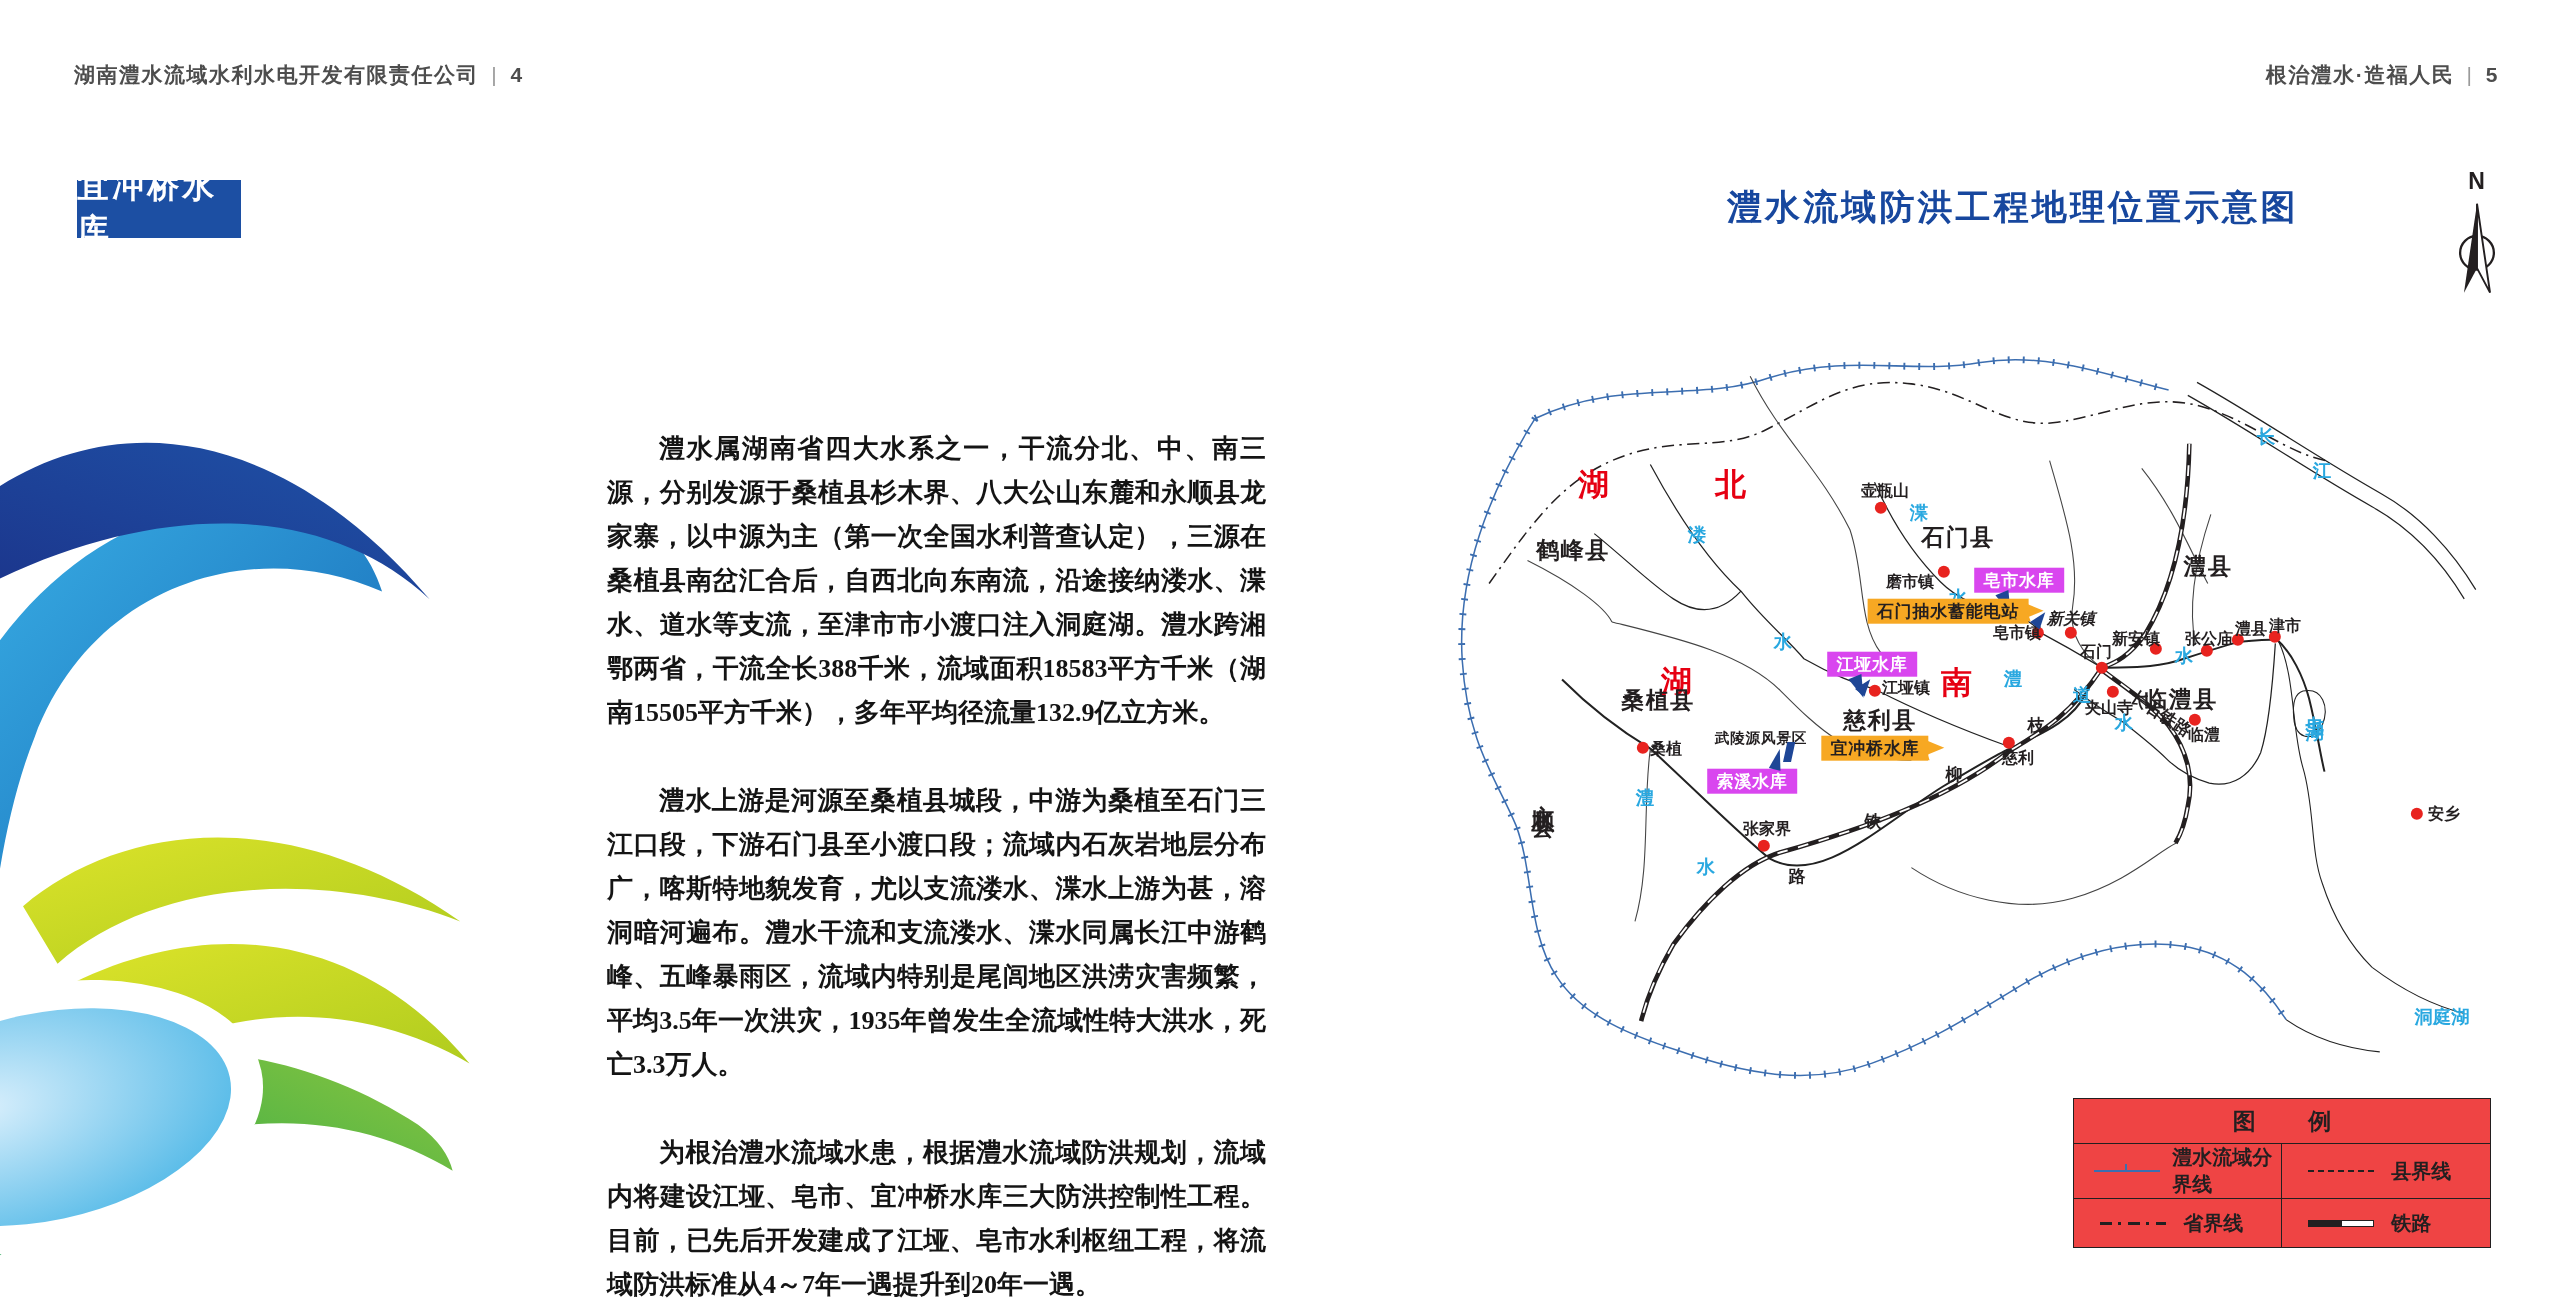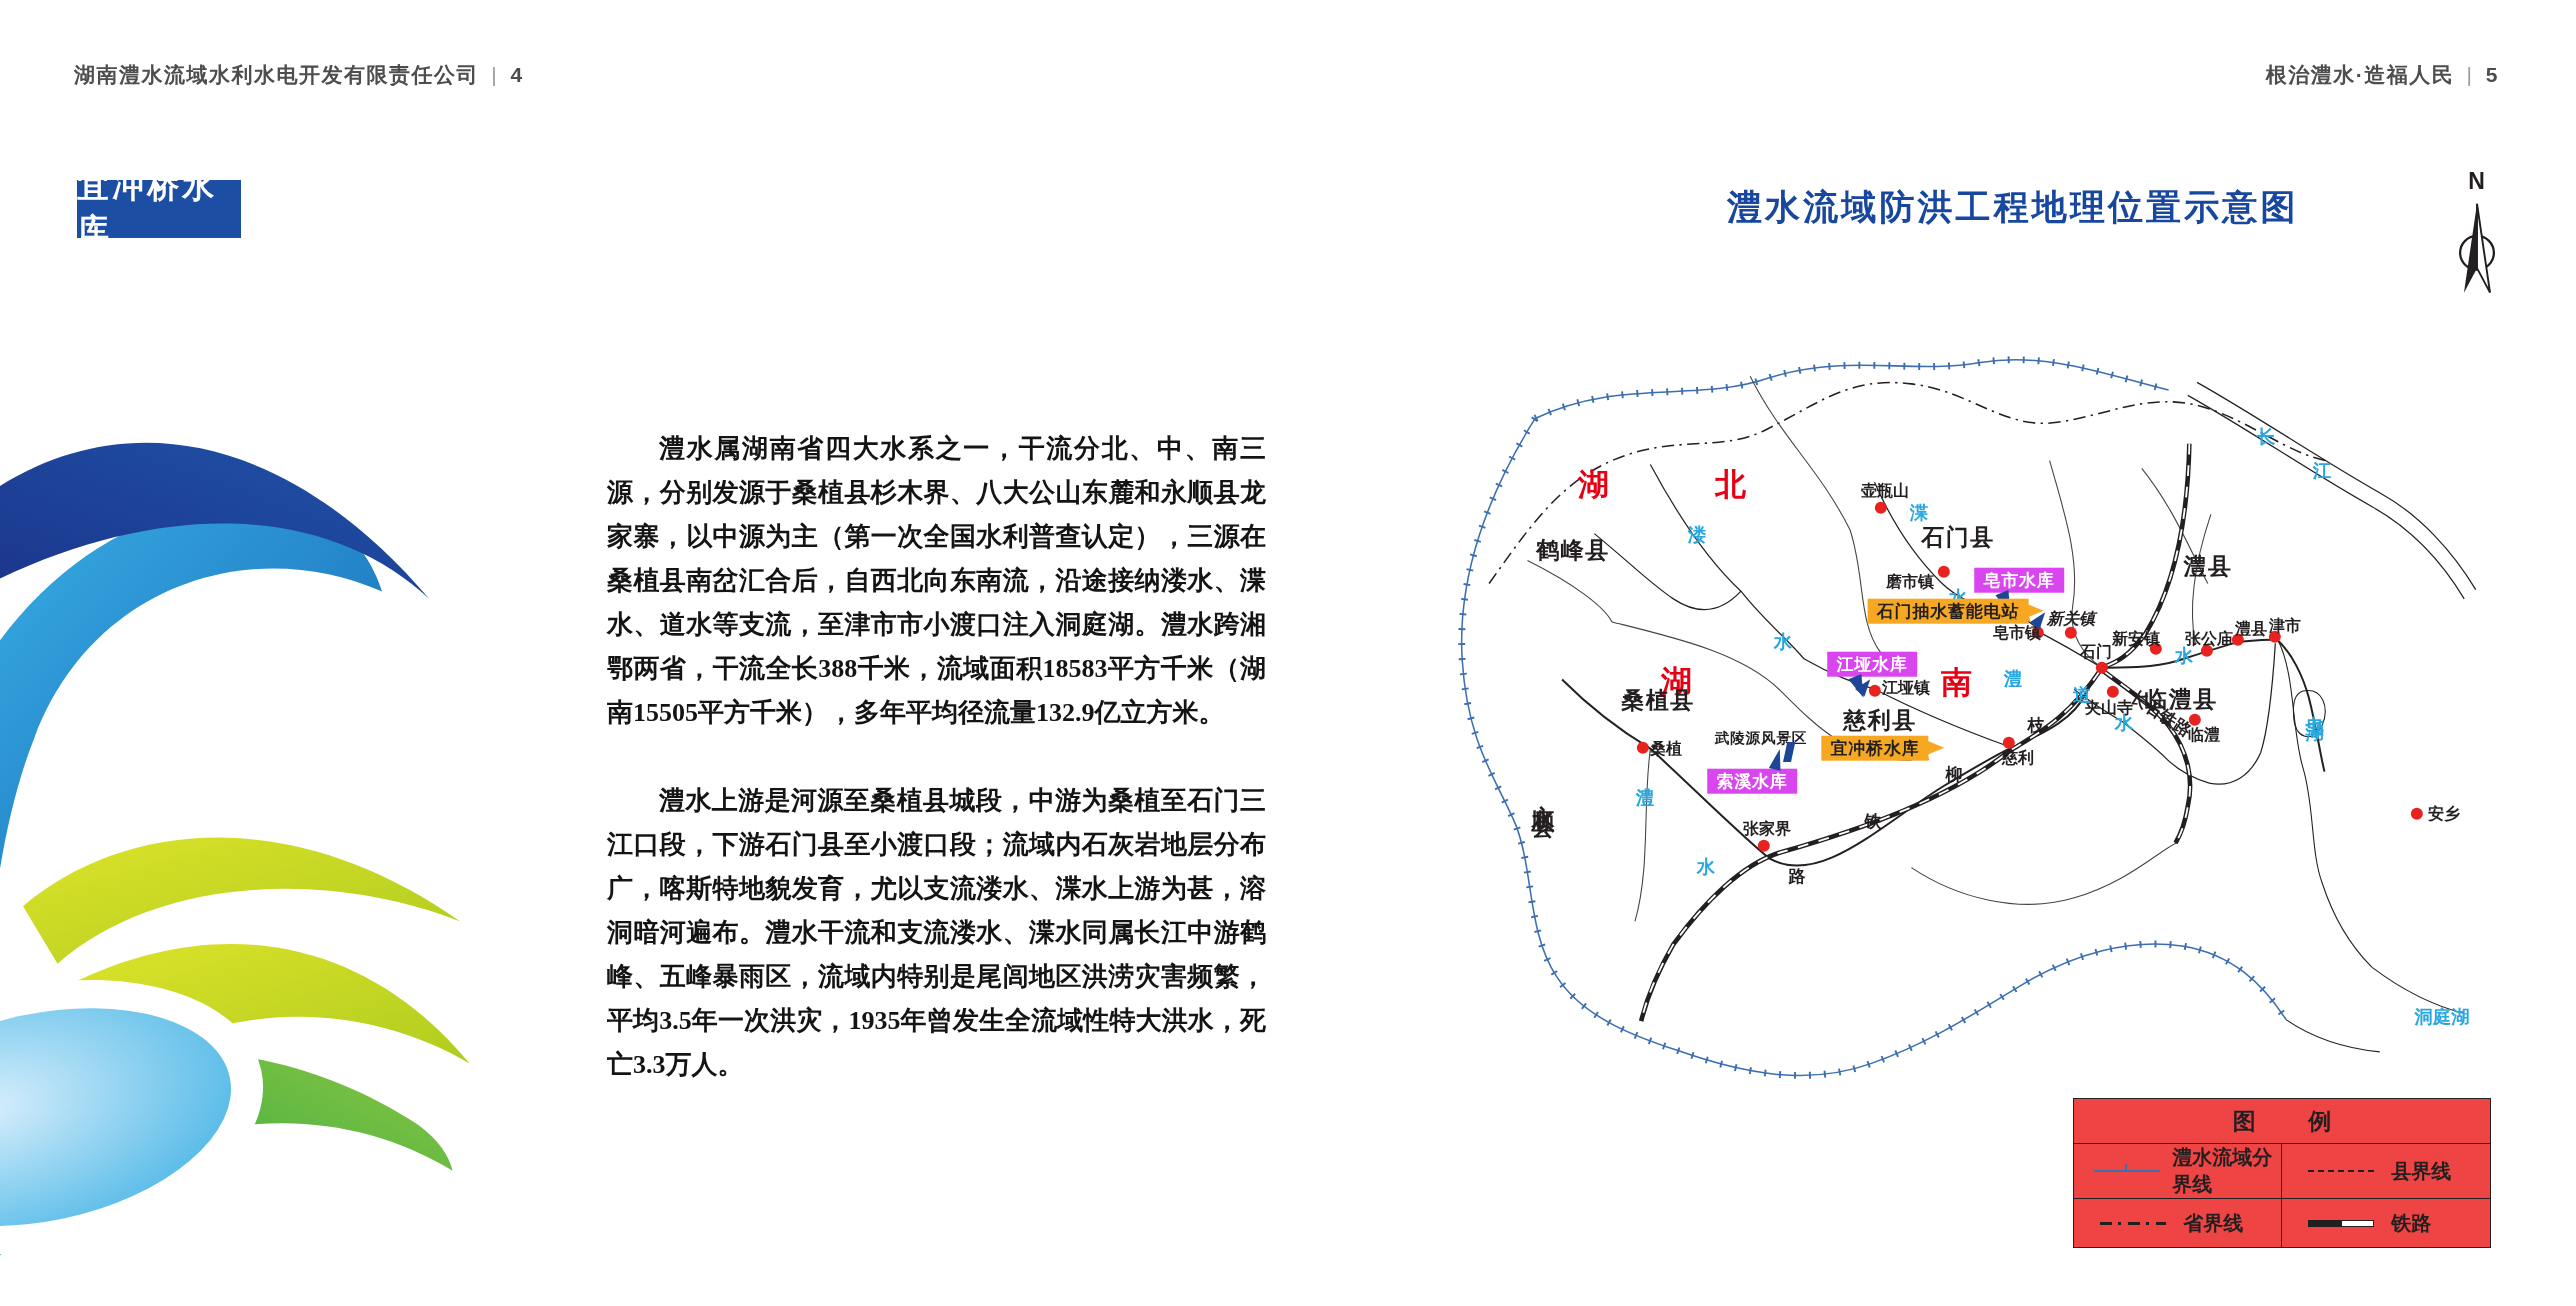--- a/index.html
+++ b/index.html
@@ -114,20 +114,21 @@
     <path fill="url(#gLime)" d="M 95 800 C 290 705 480 745 612 905 C 450 810 260 835 150 920 Z"></path>
     <path fill="url(#gGreen)" d="M -100 1000 C 80 860 340 850 545 985 C 572 1005 585 1025 590 1045 C 420 940 190 970 40 1120 C 0 1160 -60 1200 -100 1215 Z"></path>
     <ellipse cx="55" cy="975" rx="292" ry="172" fill="#ffffff" transform="rotate(-12 55 975)"></ellipse>
     <ellipse cx="55" cy="975" rx="250" ry="135" fill="url(#gSky)" transform="rotate(-12 55 975)"></ellipse>
   </svg>
 </div>
 
 <div id="body-text">
   <p>澧水属湖南省四大水系之一，干流分北、中、南三源，分别发源于桑植县杉木界、八大公山东麓和永顺县龙家寨，以中源为主（第一次全国水利普查认定），三源在桑植县南岔汇合后，自西北向东南流，沿途接纳溇水、渫水、道水等支流，至津市市小渡口注入洞庭湖。澧水跨湘鄂两省，干流全长388千米，流域面积18583平方千米（湖南15505平方千米），多年平均径流量132.9亿立方米。</p>
   <p>澧水上游是河源至桑植县城段，中游为桑植至石门三江口段，下游石门县至小渡口段；流域内石灰岩地层分布广，喀斯特地貌发育，尤以支流溇水、渫水上游为甚，溶洞暗河遍布。澧水干流和支流溇水、渫水同属长江中游鹤峰、五峰暴雨区，流域内特别是尾闾地区洪涝灾害频繁，平均3.5年一次洪灾，1935年曾发生全流域性特大洪水，死亡3.3万人。</p>
+  <p>为根治澧水流域水患，根据澧水流域防洪规划，流域内将建设江垭、皂市、宜冲桥水库三大防洪控制性工程。目前，已先后开发建成了江垭、皂市水利枢纽工程，将流域防洪标准从4～7年一遇提升到20年一遇。</p>
 </div>
 
 <div id="map-title">澧水流域防洪工程地理位置示意图</div>
 
 <div id="north">
   <div class="n">N</div>
   <svg width="46" height="115" viewBox="0 0 60 150">
     <circle cx="30" cy="78" r="22" fill="none" stroke="#231f20" stroke-width="3"></circle>
     <path d="M30 14 L13 130 L30 98 Z" fill="#231f20"></path>
     <path d="M30 14 L47 130 L30 98 Z" fill="#ffffff" stroke="#231f20" stroke-width="2.5"></path>

